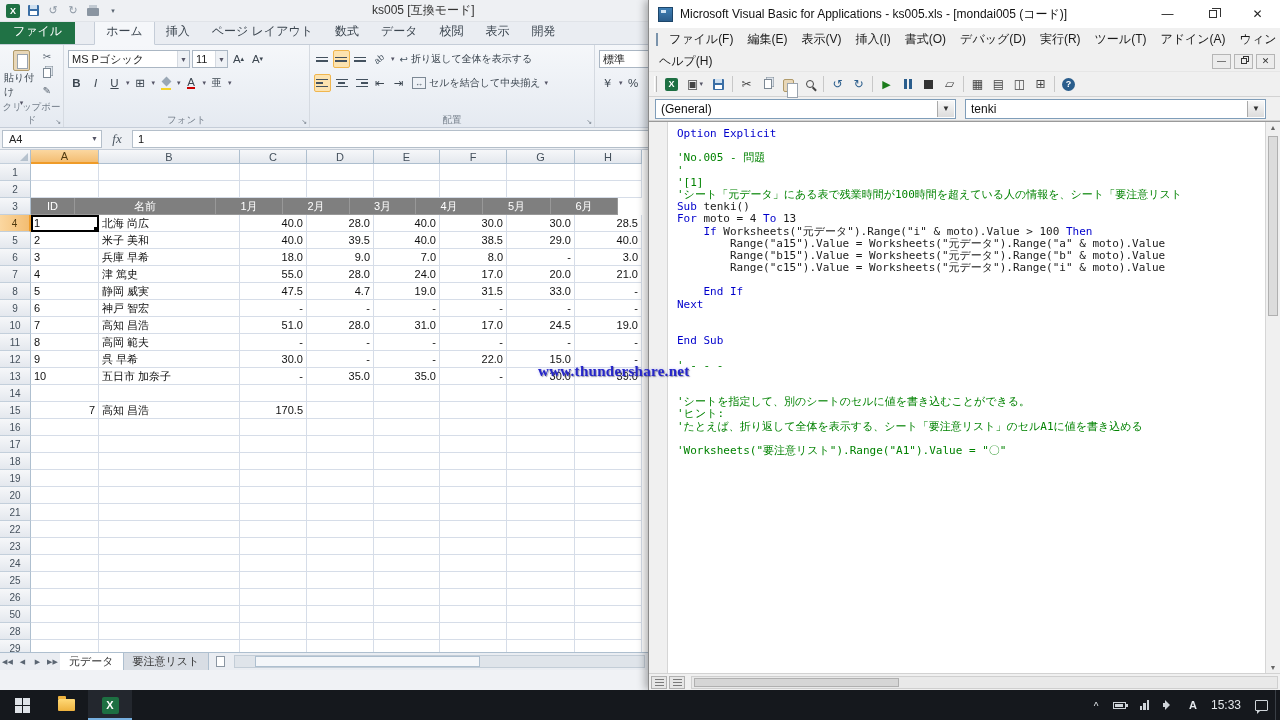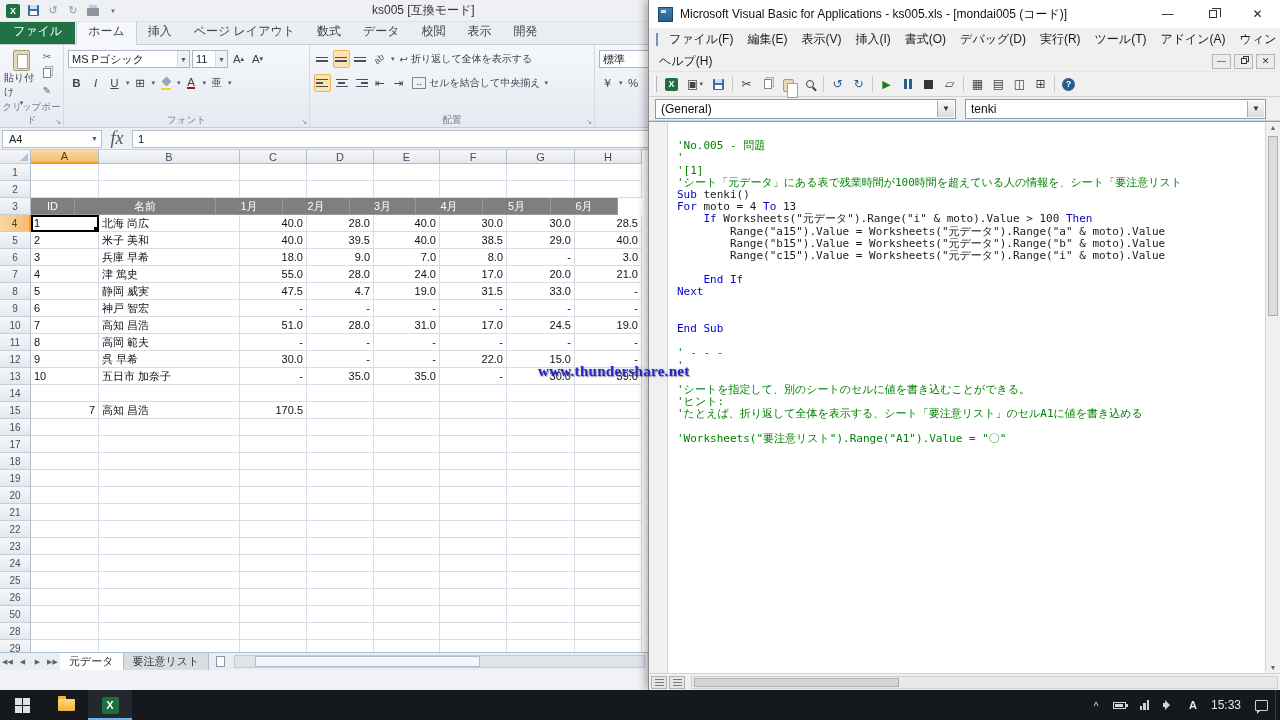--- a/index.html
+++ b/index.html
@@ -15,21 +15,21 @@
   .xl-app-icon{width:14px;height:14px;background:#1d6f42;border-radius:2px;color:#fff;font-size:9px;font-weight:bold;display:flex;align-items:center;justify-content:center;}
   .floppy{width:11px;height:11px;background:#3a6ea5;border-radius:1px;position:relative;}
   .floppy::before{content:"";position:absolute;left:2px;top:0;width:7px;height:4px;background:#cfe0f0;}
   .floppy::after{content:"";position:absolute;left:2px;bottom:1px;width:7px;height:4px;background:#fff;}
   .printer{width:12px;height:8px;background:#8a95a1;border-radius:1px;position:relative;margin-top:3px;}
   .printer::before{content:"";position:absolute;left:2px;top:-3px;width:8px;height:3px;background:#c2cad2;}
   .title-text{position:absolute;left:372px;font-size:12px;color:#333;white-space:nowrap;}
 
   .xl-tabrow{height:23px;background:#eaedf2;display:flex;align-items:flex-end;border-bottom:1px solid #c5cdd8;}
   .rtab{font-size:12px;color:#3c4650;padding:4px 11px 4px;white-space:nowrap;}
-  .rtab.file{background:#207245;color:#fff;padding:4px 13px;margin-right:1px;border-radius:2px 2px 0 0;}
+  .rtab.file{background:#207245;color:#fff;padding:4px 13px;margin-right:19px;border-radius:2px 2px 0 0;}
   .rtab.active{background:#f5f7fa;border:1px solid #c5cdd8;border-bottom:1px solid #f5f7fa;margin-bottom:-1px;border-radius:2px 2px 0 0;}
 
   .xl-ribbon{height:83px;background:linear-gradient(#f5f7fa,#e5eaf1);display:flex;border-bottom:1px solid #c5cdd8;overflow:hidden;}
   .rgroup{position:relative;border-right:1px solid #d5dae1;padding:3px 4px 13px 4px;flex:none;}
   .glabel{position:absolute;bottom:0;left:0;right:0;text-align:center;font-size:9.5px;color:#76808c;}
   .dlg{position:absolute;right:2px;bottom:1px;font-size:7px;color:#76808c;}
   .rrow{display:flex;align-items:center;gap:2px;height:22px;margin-bottom:2px;}
   .combo{height:18px;background:#fff;border:1px solid #aab6c3;display:flex;align-items:center;font-size:11px;color:#222;padding-left:3px;}
   .combo .dda{margin-left:auto;width:12px;height:100%;display:flex;align-items:center;justify-content:center;font-size:7px;color:#556;background:#eef1f5;border-left:1px solid #d5dae1;}
   .fbtn{min-width:17px;height:18px;display:flex;align-items:center;justify-content:center;font-size:11.5px;color:#3c4650;border-radius:2px;}
@@ -49,21 +49,21 @@
   .txtbtn{display:flex;align-items:center;gap:3px;font-size:10px;color:#3c4650;padding:0 3px;white-space:nowrap;}
   .ucolor{border-bottom:2px solid #c00;line-height:10px;}
   .fillico{width:10px;height:10px;position:relative;}
   .fillico::before{content:"";position:absolute;left:2px;top:0;width:7px;height:7px;background:#9aa7b5;transform:rotate(45deg);}
   .fillico i{position:absolute;left:0;bottom:-2px;width:10px;height:2.5px;background:#f5d327;}
   .mico{width:14px;height:12px;border:1px solid #7c8894;display:flex;align-items:center;justify-content:center;font-size:8px;color:#44525f;}
 
   .xl-fbar{height:22px;background:#edf0f4;border-bottom:1px solid #c5cdd8;display:flex;align-items:center;padding:2px 0;}
   .namebox{width:100px;height:18px;background:#fff;border:1px solid #b4bfca;margin-left:2px;display:flex;align-items:center;font-size:11px;padding-left:6px;color:#222;}
   .namebox .dda{margin-left:auto;width:13px;text-align:center;font-size:7px;color:#556;}
-  .fxbtn{width:30px;text-align:center;font-family:"Liberation Serif",serif;font-style:italic;font-size:18px;color:#4c5762;}
+  .fxbtn{width:30px;text-align:center;font-family:"Liberation Serif",serif;font-style:italic;font-size:13px;color:#4c5762;}
   .fval{flex:1;height:18px;background:#fff;border:1px solid #b4bfca;border-right:none;font-size:11px;display:flex;align-items:center;padding-left:5px;color:#111;}
 
   .xl-grid{position:absolute;top:150px;left:0;width:648px;height:502px;background:#fff;overflow:hidden;}
   .xrow{display:flex;height:17px;}
   .xrow.xcolhdr{height:14px;}
   .xgut{flex:none;width:31px;background:linear-gradient(#f6f7f9,#e4e8ee);border-right:1px solid #aebfcf;border-bottom:1px solid #c3cfdb;font-size:10px;color:#44505c;display:flex;align-items:center;justify-content:center;}
   .xch{flex:none;background:linear-gradient(#f6f7f9,#e4e8ee);border-right:1px solid #aebfcf;border-bottom:1px solid #aebfcf;font-size:11px;color:#44505c;display:flex;align-items:center;justify-content:center;}
   .xch.selcol{background:linear-gradient(#fbd7a0,#f3bd72);border-bottom:2px solid #ef9b28;color:#503a10;}
   .xgut.selrow{background:linear-gradient(90deg,#fbd7a0,#f3bd72);border-right:2px solid #ef9b28;color:#503a10;}
   .corner{position:relative;}
@@ -796,20 +796,21 @@
       </div>
       <div class="vcombo">
         <span>tenki</span>
         <span class="dd">▼</span>
       </div>
     </div>
 
     <div class="vb-code">
       <div class="code-margin"></div>
       <div class="code-body">
+          <div class="codeline"><span style="color:#0000cc">Option Explicit</span></div>
           <div class="codeline"></div>
           <div class="codeline"><span style="color:#008200">'No.005 - 問題</span></div>
           <div class="codeline"><span style="color:#008200">'</span></div>
           <div class="codeline"><span style="color:#008200">'[1]</span></div>
           <div class="codeline"><span style="color:#008200">'シート「元データ」にある表で残業時間が100時間を超えている人の情報を、シート「要注意リスト</span></div>
           <div class="codeline"><span style="color:#0000cc">Sub</span><span style="color:#1a1a1a"> tenki()</span></div>
           <div class="codeline"><span style="color:#0000cc">For</span><span style="color:#1a1a1a"> moto = 4 </span><span style="color:#0000cc">To</span><span style="color:#1a1a1a"> 13</span></div>
           <div class="codeline"><span style="color:#1a1a1a">    </span><span style="color:#0000cc">If</span><span style="color:#1a1a1a"> Worksheets("元データ").Range("i" &amp; moto).Value &gt; 100 </span><span style="color:#0000cc">Then</span></div>
           <div class="codeline"><span style="color:#1a1a1a">        Range("a15").Value = Worksheets("元データ").Range("a" &amp; moto).Value</span></div>
           <div class="codeline"><span style="color:#1a1a1a">        Range("b15").Value = Worksheets("元データ").Range("b" &amp; moto).Value</span></div>

